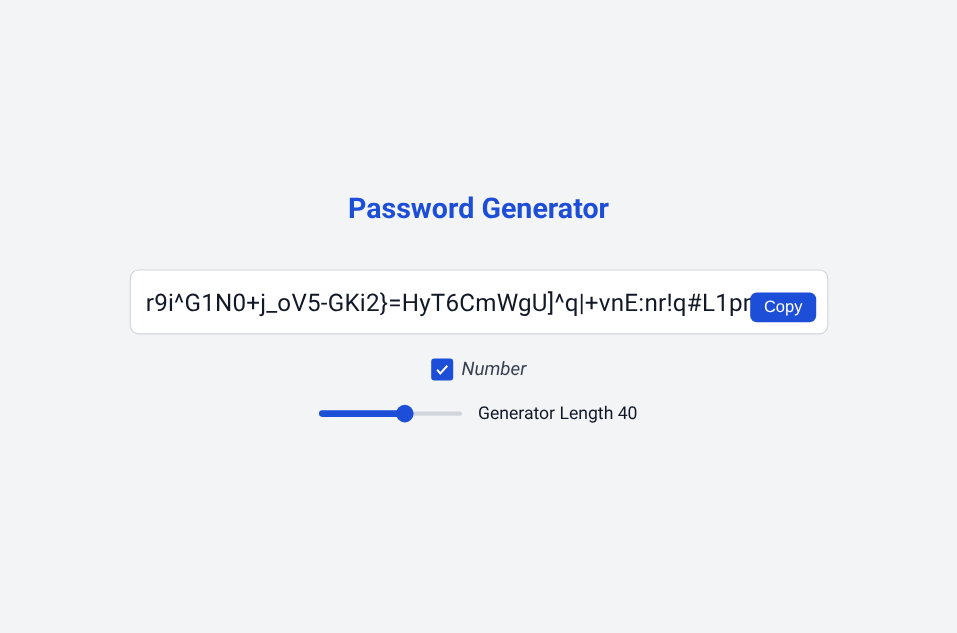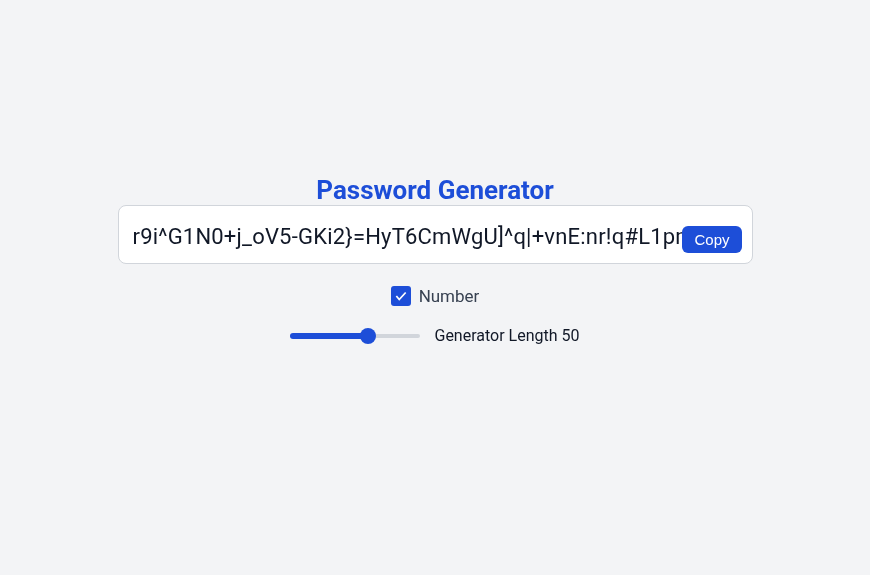--- a/index.html
+++ b/index.html
@@ -20,20 +20,21 @@
     .container {
       display: flex;
       flex-direction: column;
       align-items: center;
       width: 635px;
     }
     .title {
       font-size: 26px;
       font-weight: 700;
       color: #1d4ed8;
+      margin-bottom: 40px;
     }
     .password-box {
       width: 100%;
       background: #ffffff;
       border: 1px solid #d1d5db;
       border-radius: 8px;
       padding: 18px 14px 14px 14px;
       position: relative;
       margin-bottom: 22px;
     }
@@ -57,20 +58,21 @@
       font-size: 15px;
       font-weight: 400;
       cursor: pointer;
       margin-top: 37px;
     }
     .options-row {
       display: flex;
       gap: 24px;
       align-items: center;
       margin-bottom: 20px;
+      font-style: italic;
     }
     .checkbox-wrapper {
       display: flex;
       align-items: center;
       gap: 8px;
     }
     .checkbox {
       width: 20px;
       height: 20px;
       background: #1d4ed8;
@@ -155,16 +157,16 @@
     </div>
   </div>
 
   <div class="slider-row">
     <div class="slider-container">
       <div class="slider-track-bg"></div>
       <div class="slider-track-fill"></div>
       <div class="slider-thumb"></div>
     </div>
     <div class="slider-label">
-      <span>Generator Length </span><span>50</span>
+      <span>Generator Length </span><span>40</span>
     </div>
   </div>
 </div>
 
 </body></html>

